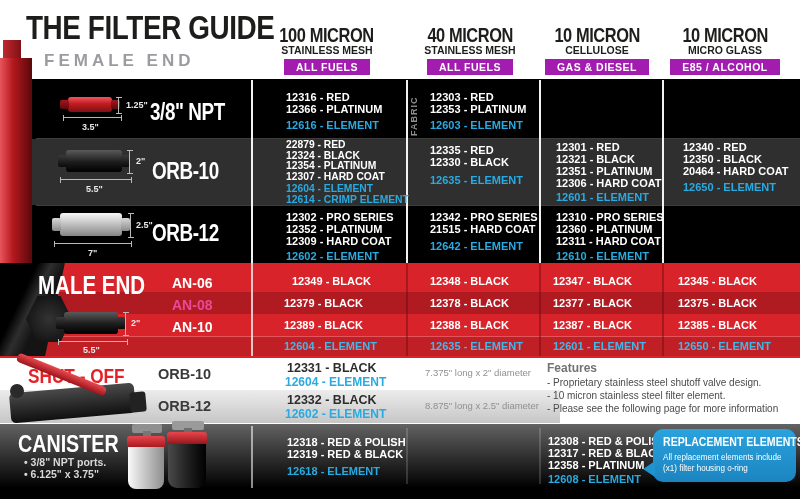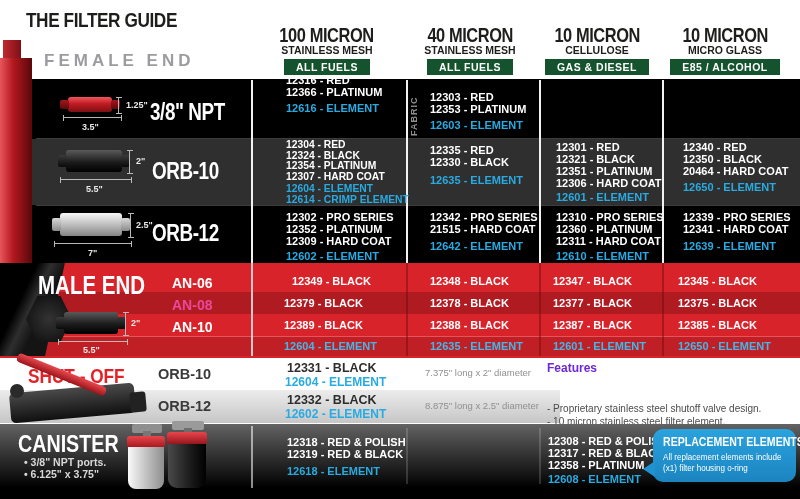--- a/index.html
+++ b/index.html
@@ -3,26 +3,26 @@
 <meta charset="utf-8">
 <style>
   html,body{margin:0;padding:0;background:#fff;}
   .page{position:relative;width:800px;height:499px;background:#fff;overflow:hidden;
         font-family:"Liberation Sans",sans-serif;}
   .abs{position:absolute;}
   .cond{display:inline-block;transform:scaleX(.82);transform-origin:left center;white-space:nowrap;}
   .condc{display:inline-block;transform:scaleX(.82);transform-origin:center;white-space:nowrap;}
 
   
-  .title{left:26px;top:8px;font-size:21px;font-weight:900;color:#1d1d1b;letter-spacing:-.5px;}
+  .title{left:26px;top:8px;font-size:34px;font-weight:900;color:#1d1d1b;letter-spacing:-.5px;}
   .subtitle{left:44px;top:51px;font-size:17px;font-weight:bold;color:#9c9ca0;letter-spacing:4px;}
   .hcol{top:24px;width:160px;text-align:center;}
   .hl1{font-size:20px;font-weight:900;color:#1d1d1b;letter-spacing:-.5px;}
   .hl2{font-size:10.5px;font-weight:bold;color:#1d1d1b;margin-top:-3px;}
-  .badge{display:inline-block;background:#14532d;color:#fff;font-size:10.5px;font-weight:bold;
+  .badge{display:inline-block;background:#a21caf;color:#fff;font-size:10.5px;font-weight:bold;
          padding:2px 12px;letter-spacing:.5px;margin-top:3px;}
 
   
   .pcell{position:absolute;font-weight:bold;font-size:11px;line-height:12px;color:#fff;white-space:nowrap;}
   .tight{font-size:10.3px;line-height:10.5px;}
   .el{color:#29abe2;}
   .elr{color:#40b9e9;}
   .g2{margin-top:2px}.g3{margin-top:3px}.g4{margin-top:4px}.g5{margin-top:5px}.g6{margin-top:6px}
 
   .rowlabel{position:absolute;color:#fff;font-size:23px;font-weight:900;letter-spacing:-.5px;}
@@ -43,22 +43,22 @@
   .f-blk{background:linear-gradient(180deg,#5a5a5a,#1c1c1c 55%,#000);}
   .f-blkcap{background:linear-gradient(180deg,#3a3a3a,#0a0a0a);}
   .f-sil{background:linear-gradient(180deg,#f7f7f7,#b9b9b9 55%,#848484);}
   .f-silcap{background:linear-gradient(180deg,#d8d8d8,#8a8a8a);}
 
   
   .maleband{position:absolute;left:0;width:800px;}
   .shut-red-line{position:absolute;left:0;top:356px;width:800px;height:2px;background:#d8232a;}
   .grayband{position:absolute;left:0;top:390px;width:560px;height:33px;
             background:linear-gradient(180deg,#ececec,#c6c6c6);}
-  .feat-h{position:absolute;left:547px;top:361px;font-size:12px;font-weight:bold;color:#6d28d9;}
-  .feat-i{position:absolute;left:547px;top:376px;font-size:10px;color:#4b4b4b;line-height:13px;margin-top:26px;}
+  .feat-h{position:absolute;left:547px;top:361px;font-size:12px;font-weight:bold;color:#737373;}
+  .feat-i{position:absolute;left:547px;top:376px;font-size:10px;color:#4b4b4b;line-height:13px;}
   .sizenote{position:absolute;font-size:9.5px;color:#909090;}
   .shpart{position:absolute;font-size:12.5px;font-weight:900;color:#2d2d2d;white-space:nowrap;}
   .shel{position:absolute;font-size:12px;font-weight:900;color:#29abe2;white-space:nowrap;}
   .shlbl{position:absolute;font-size:14.5px;font-weight:900;color:#3a3a3a;}
 
   .bluebox{position:absolute;left:653px;top:429px;width:143px;height:53px;border-radius:10px;
            background:linear-gradient(180deg,#2aa3de,#1b84c0);color:#fff;padding:6px 8px 0 10px;box-sizing:border-box;}
   .bb-title{font-size:12px;font-weight:900;transform:scaleX(.88);transform-origin:left center;white-space:nowrap;}
   .bb-body{font-size:9.5px;line-height:11px;width:150px;transform:scaleX(.85);transform-origin:left top;margin-top:2px;}
   .bb-tail{position:absolute;left:643px;top:461px;width:0;height:0;border-top:8px solid transparent;
@@ -113,42 +113,42 @@
   <div class="fcap f-redcap" style="left:60px;top:100px;width:9px;height:9px;"></div>
   <div class="fcap f-redcap" style="left:111px;top:100px;width:9px;height:9px;"></div>
   <div class="dimv" style="left:116px;top:97px;height:15px;"></div>
   <div class="dimlbl" style="left:126px;top:100px;">1.25"</div>
   <div class="dimh" style="left:63px;top:115px;width:57px;"></div>
   <div class="dimlbl" style="left:82px;top:122px;">3.5"</div>
   <div class="rowlabel" style="left:150px;top:99px;"><span class="cond">3/8" NPT</span></div>
 
   <div class="fabric">FABRIC</div>
 
-  <div class="pcell" style="left:286px;top:74px;">
+  <div class="pcell" style="left:286px;top:91px;">
     <div>12316 - RED</div>
     <div>12366 - PLATINUM</div>
     <div class="el g4">12616 - ELEMENT</div>
   </div>
   <div class="pcell" style="left:430px;top:91px;">
     <div>12303 - RED</div>
     <div>12353 - PLATINUM</div>
     <div class="el g4">12603 - ELEMENT</div>
   </div>
 
   <div class="fbody f-blk" style="left:66px;top:150px;width:56px;height:22px;"></div>
   <div class="fcap f-blkcap" style="left:58px;top:155px;width:9px;height:12px;"></div>
   <div class="fcap f-blkcap" style="left:121px;top:155px;width:9px;height:12px;"></div>
   <div class="dimv" style="left:127px;top:150px;height:22px;"></div>
   <div class="dimlbl" style="left:136px;top:156px;">2"</div>
   <div class="dimh" style="left:60px;top:177px;width:70px;"></div>
   <div class="dimlbl" style="left:86px;top:184px;">5.5"</div>
   <div class="rowlabel" style="left:152px;top:158px;"><span class="cond">ORB-10</span></div>
 
   <div class="pcell tight" style="left:286px;top:140px;">
-    <div>12304 - RED</div>
+    <div>22879 - RED</div>
     <div>12324 - BLACK</div>
     <div>12354 - PLATINUM</div>
     <div>12307 - HARD COAT</div>
     <div class="el g2">12604 - ELEMENT</div>
     <div class="el">12614 - CRIMP ELEMENT</div>
   </div>
   <div class="pcell" style="left:430px;top:144px;">
     <div>12335 - RED</div>
     <div>12330 - BLACK</div>
     <div class="el g6">12635 - ELEMENT</div>
@@ -185,25 +185,20 @@
   <div class="pcell" style="left:430px;top:211px;">
     <div>12342 - PRO SERIES</div>
     <div>21515 - HARD COAT</div>
     <div class="el g5">12642 - ELEMENT</div>
   </div>
   <div class="pcell" style="left:556px;top:211px;">
     <div>12310 - PRO SERIES</div>
     <div>12360 - PLATINUM</div>
     <div>12311 - HARD COAT</div>
     <div class="el g3">12610 - ELEMENT</div>
-  </div>
-  <div class="pcell" style="left:683px;top:211px;">
-    <div>12339 - PRO SERIES</div>
-    <div>12341 - HARD COAT</div>
-    <div class="el g5">12639 - ELEMENT</div>
   </div>
 
   <div class="abs" style="left:0;top:263px;width:800px;height:93px;background:#d8232a;"></div>
   <div class="maleband" style="top:292px;height:22px;background:#b01b22;"></div>
   <div class="maleband" style="top:336px;height:20px;background:#c01f26;border-top:1px solid #e4555b;"></div>
 
   <div class="abs" style="left:-15px;top:263px;width:70px;height:93px;background:linear-gradient(105deg,#000 45%,#2e2e2e 60%,#141414 75%);transform:skewX(-12deg);"></div>
   <div class="abs" style="left:26px;top:296px;width:46px;height:46px;background:radial-gradient(#333,#0a0a0a);clip-path:polygon(25% 0,75% 0,100% 50%,75% 100%,25% 100%,0 50%);"></div>
 
   <div class="abs" style="left:38px;top:271px;color:#fff;font-size:25px;font-weight:900;"><span class="cond">MALE END</span></div>

